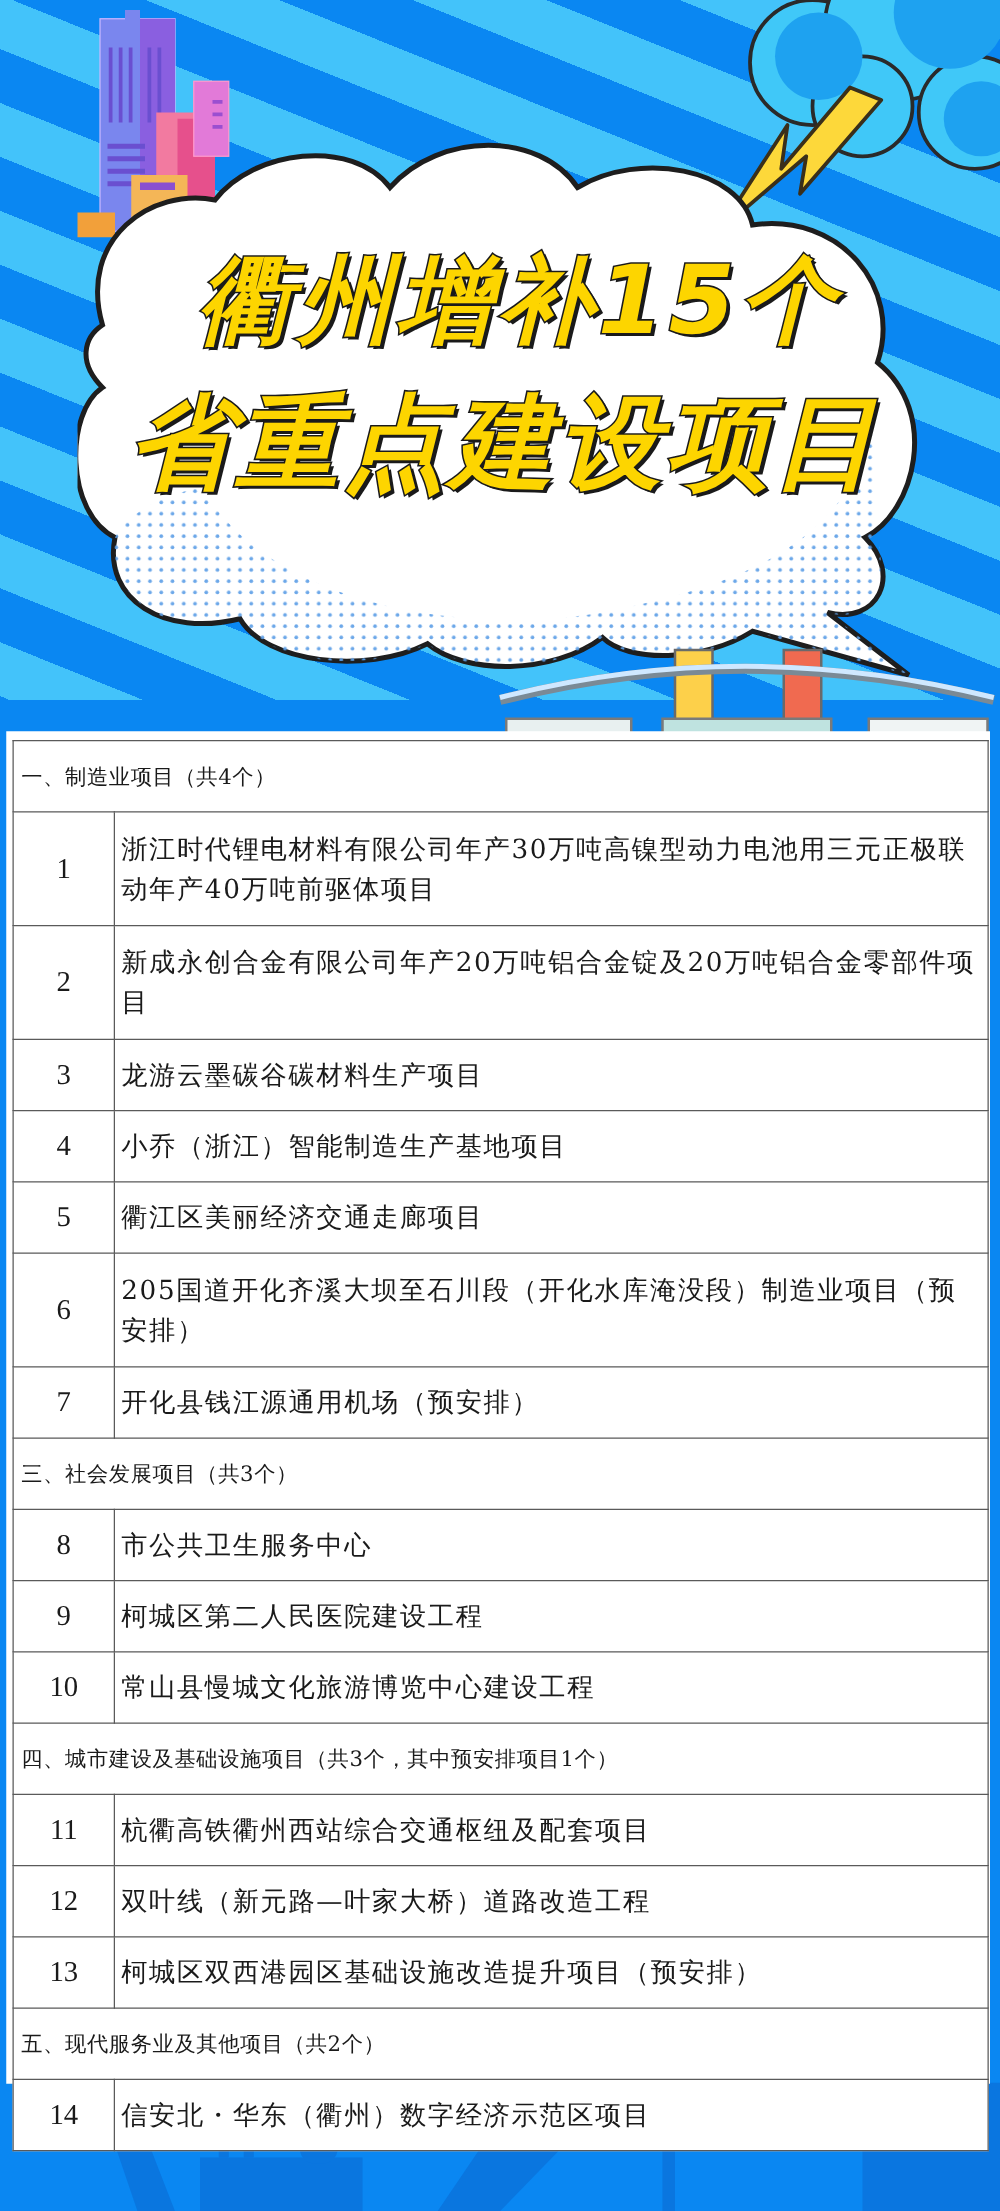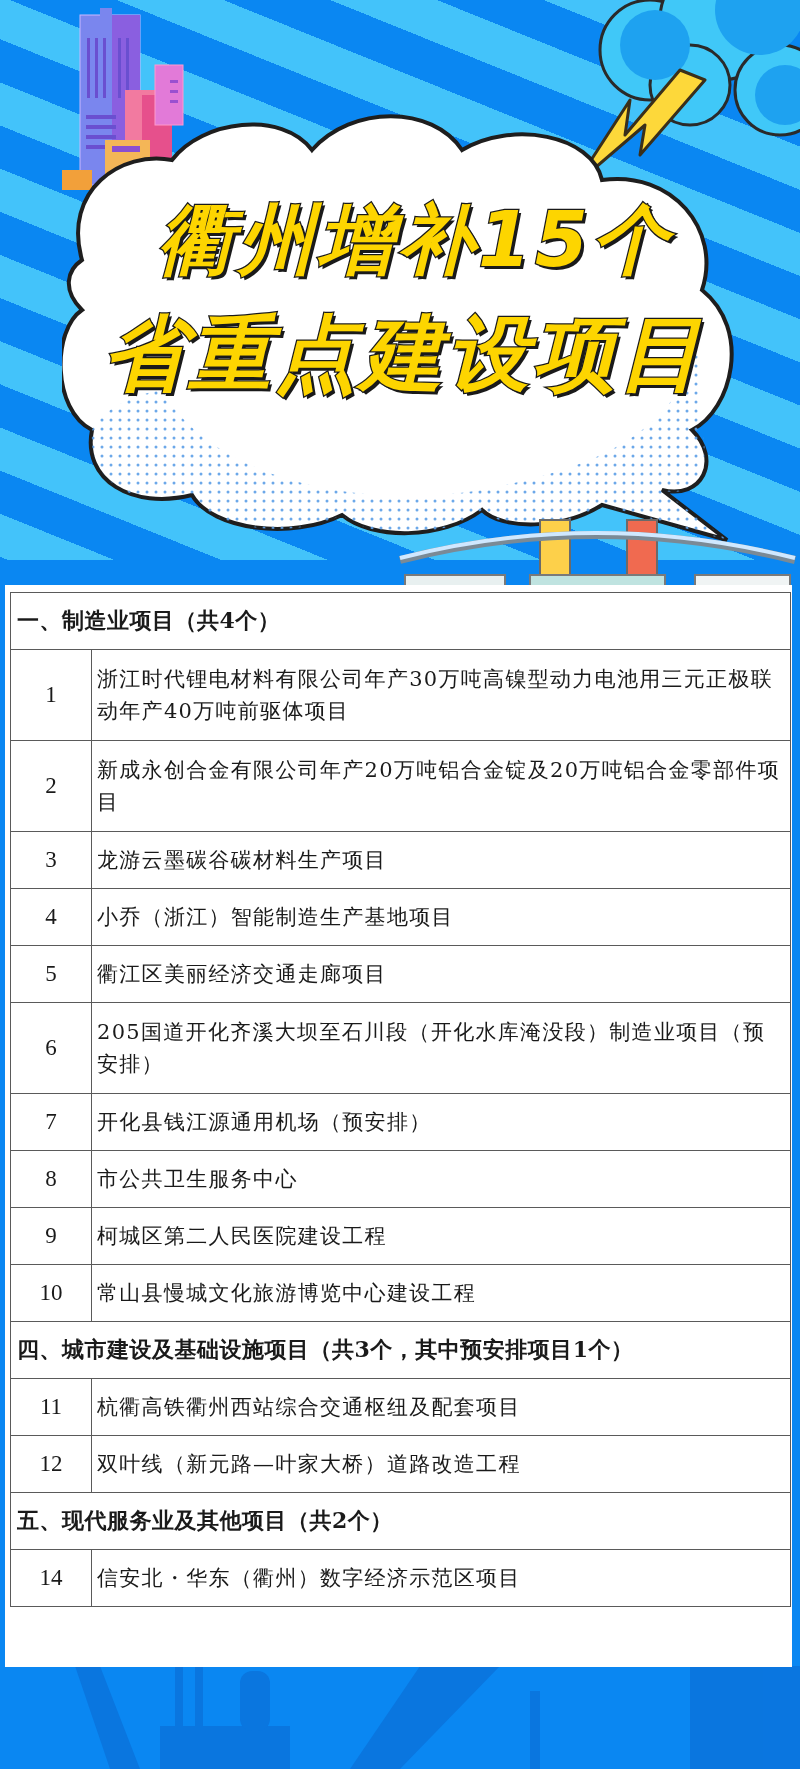--- a/index.html
+++ b/index.html
@@ -38,22 +38,22 @@
     background: #ffffff;
   }
   table.projects {
     position: absolute; left: 10px; top: 592px; width: 781px;
     border-collapse: collapse; background: #fff;
   }
   table.projects td {
     border: 1.5px solid #5a5a5a; color: #1a1a1a; padding: 0;
   }
   td.section {
-    font-size: 22px; height: 56px; padding-left: 6px !important;
-    font-weight: bold; letter-spacing: 0.5px;
+    font-size: 17px; height: 56px; padding-left: 6px !important;
+    font-weight: normal; letter-spacing: 0.5px;
   }
   td.num { width: 80px; text-align: center; font-size: 23px; font-family: "Liberation Serif", "DejaVu Serif", serif; }
   td.name { font-size: 21px; line-height: 32px; padding: 6px 4px 6px 5px !important; letter-spacing: 1.3px; }
   tr.single td { height: 44px; }
   tr.double td { height: 78px; }
 </style>
 </head>
 <body>
 
 <div class="bg-stripes"></div>
@@ -176,20 +176,23 @@
       </tr>
     <tr class="double">
         <td class="num">6</td>
         <td class="name">205国道开化齐溪大坝至石川段（开化水库淹没段）制造业项目（预安排）</td>
       </tr>
     <tr class="single">
         <td class="num">7</td>
         <td class="name">开化县钱江源通用机场（预安排）</td>
       </tr>
 
+    <tr>
+        <td colspan="2" class="section">三、社会发展项目（共3个）</td>
+      </tr>
     <tr class="single">
         <td class="num">8</td>
         <td class="name">市公共卫生服务中心</td>
       </tr>
     <tr class="single">
         <td class="num">9</td>
         <td class="name">柯城区第二人民医院建设工程</td>
       </tr>
     <tr class="single">
         <td class="num">10</td>
@@ -200,20 +203,24 @@
         <td colspan="2" class="section">四、城市建设及基础设施项目（共3个，其中预安排项目1个）</td>
       </tr>
     <tr class="single">
         <td class="num">11</td>
         <td class="name">杭衢高铁衢州西站综合交通枢纽及配套项目</td>
       </tr>
     <tr class="single">
         <td class="num">12</td>
         <td class="name">双叶线（新元路—叶家大桥）道路改造工程</td>
       </tr>
+    <tr class="single">
+        <td class="num">13</td>
+        <td class="name">柯城区双西港园区基础设施改造提升项目（预安排）</td>
+      </tr>
 
     <tr>
         <td colspan="2" class="section">五、现代服务业及其他项目（共2个）</td>
       </tr>
     <tr class="single">
         <td class="num">14</td>
         <td class="name">信安北・华东（衢州）数字经济示范区项目</td>
       </tr>
 
   </tbody>

